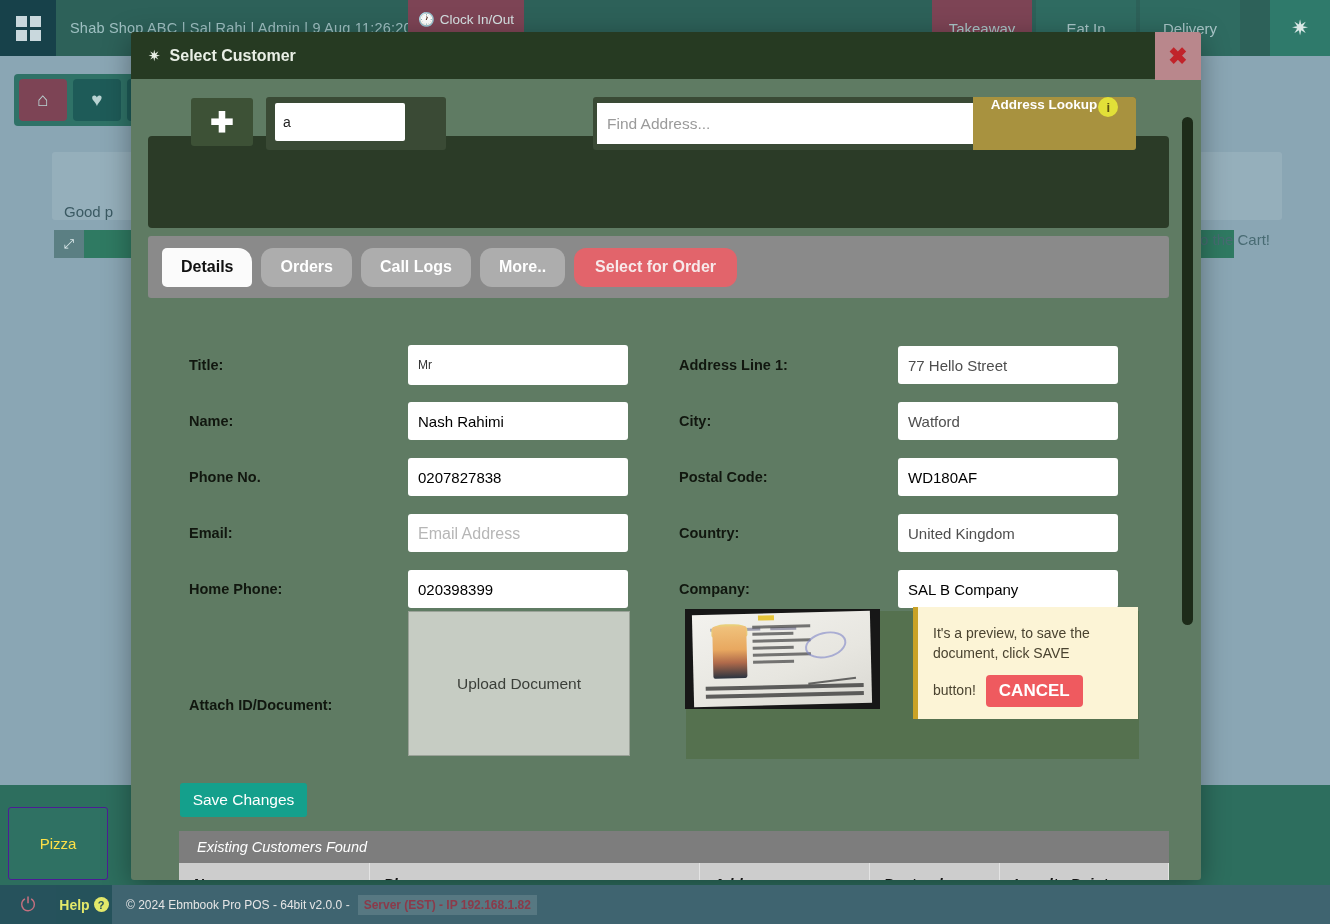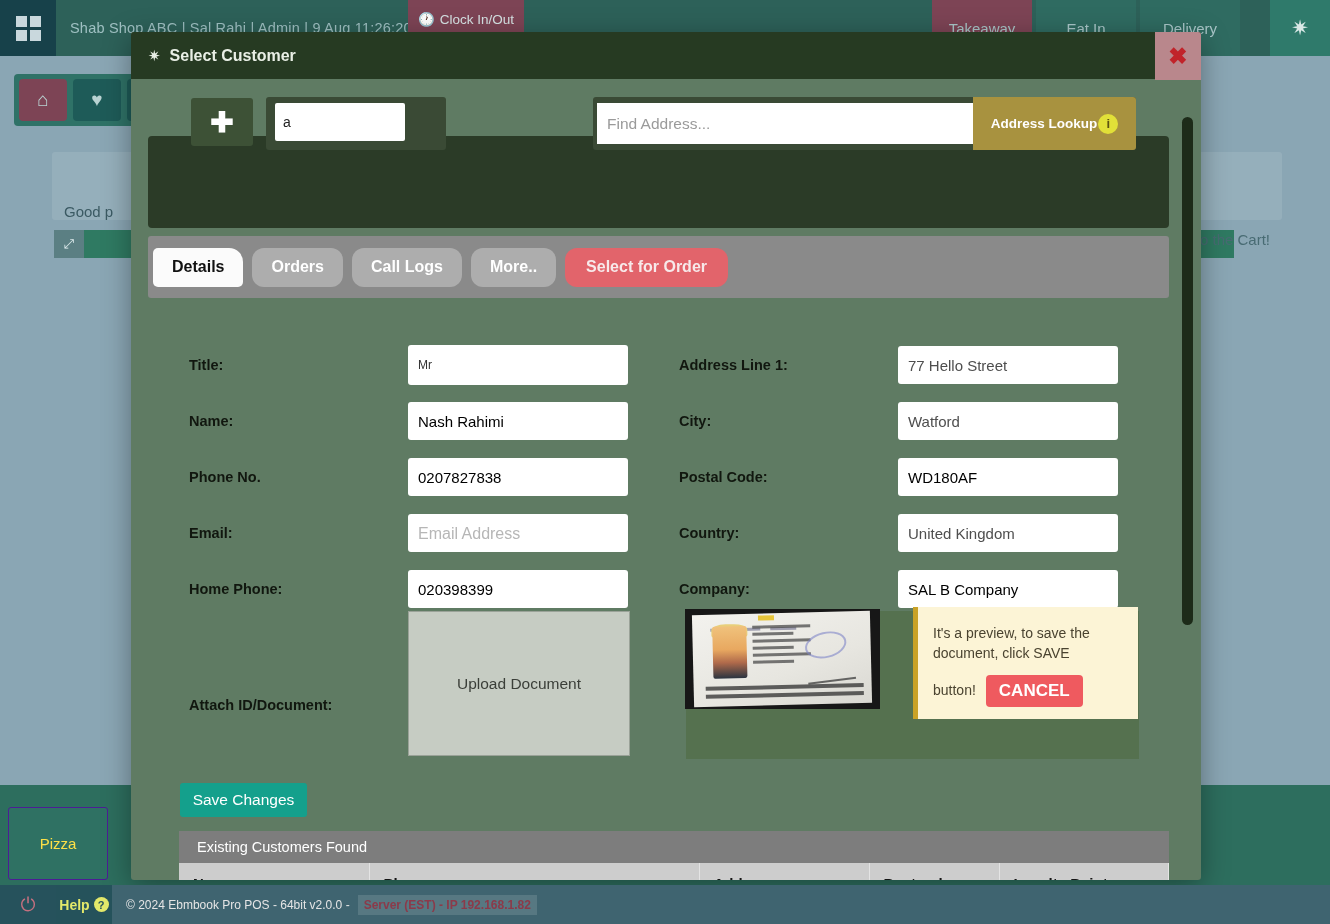--- a/index.html
+++ b/index.html
@@ -161,33 +161,33 @@
   }
   .addr-input {
     position: absolute; left: 466px; top: 24px; width: 376px; height: 41px;
     border: none; background: #fff; font-family: "Liberation Sans", sans-serif;
     font-size: 15.5px; color: #222; padding: 0 10px;
   }
   .addr-input::placeholder { color: #9a9a9a; }
   .addr-lookup {
     position: absolute; left: 842px; top: 18px; width: 163px; height: 53px;
     background: #a8923f; color: #fff; font-size: 13.5px; font-weight: bold;
-    display: flex; align-items: center; justify-content: center; gap: 1px;
+    display: flex; align-items: flex-start; justify-content: center; gap: 1px;
     border-radius: 0 3px 3px 0;
   }
   .info-dot {
     width: 20px; height: 20px; border-radius: 50%; background: #e2e038;
     color: #5d5310; font-size: 13px; font-weight: bold;
     display: flex; align-items: center; justify-content: center;
   }
 
   .tabbar {
     position: absolute; left: 17px; top: 157px; width: 1021px; height: 62px;
     background: #8a8a8a; border-radius: 3px; display: flex; align-items: center;
-    padding-left: 5px; gap: 9px;
+    padding-left: 14px; gap: 9px;
   }
   .tab {
     height: 39px; padding: 0 19px; border-radius: 12px; background: #adadad;
     color: #fff; font-size: 16px; font-weight: bold;
     display: flex; align-items: center; justify-content: center;
   }
   .tab.active { background: #fbfbfb; color: #111; border-radius: 5px 14px 5px 5px; }
   .tab.order { background: #e2646b; color: #f7e9ea; padding: 0 21px; }
 
   .form-panel {
@@ -278,21 +278,21 @@
     font-family: "Liberation Sans", sans-serif;
   }
 
   .save-btn {
     position: absolute; left: 32px; top: 482px; width: 127px; height: 34px;
     background: #14a08c; color: #fff; font-size: 15.5px; border: none;
     border-radius: 3px; font-family: "Liberation Sans", sans-serif;
   }
 
   .results {
-    position: absolute; left: 48px; top: 752px; width: 990px;
+    position: absolute; left: 48px; top: 752px; width: 990px; font-style: italic;
   }
   .results-head {
     height: 32px; background: #7d7d7d; color: #fff; font-size: 14.5px;
     display: flex; align-items: center; padding-left: 18px;
   }
   .rtable { width: 100%; border-collapse: collapse; background: #fff; }
   .rtable th {
     background: #cdcdcd; color: #151515; font-size: 15px; text-align: left;
     padding: 12px 14px; font-weight: bold; border-right: 1px solid #e4e4e4;
   }

